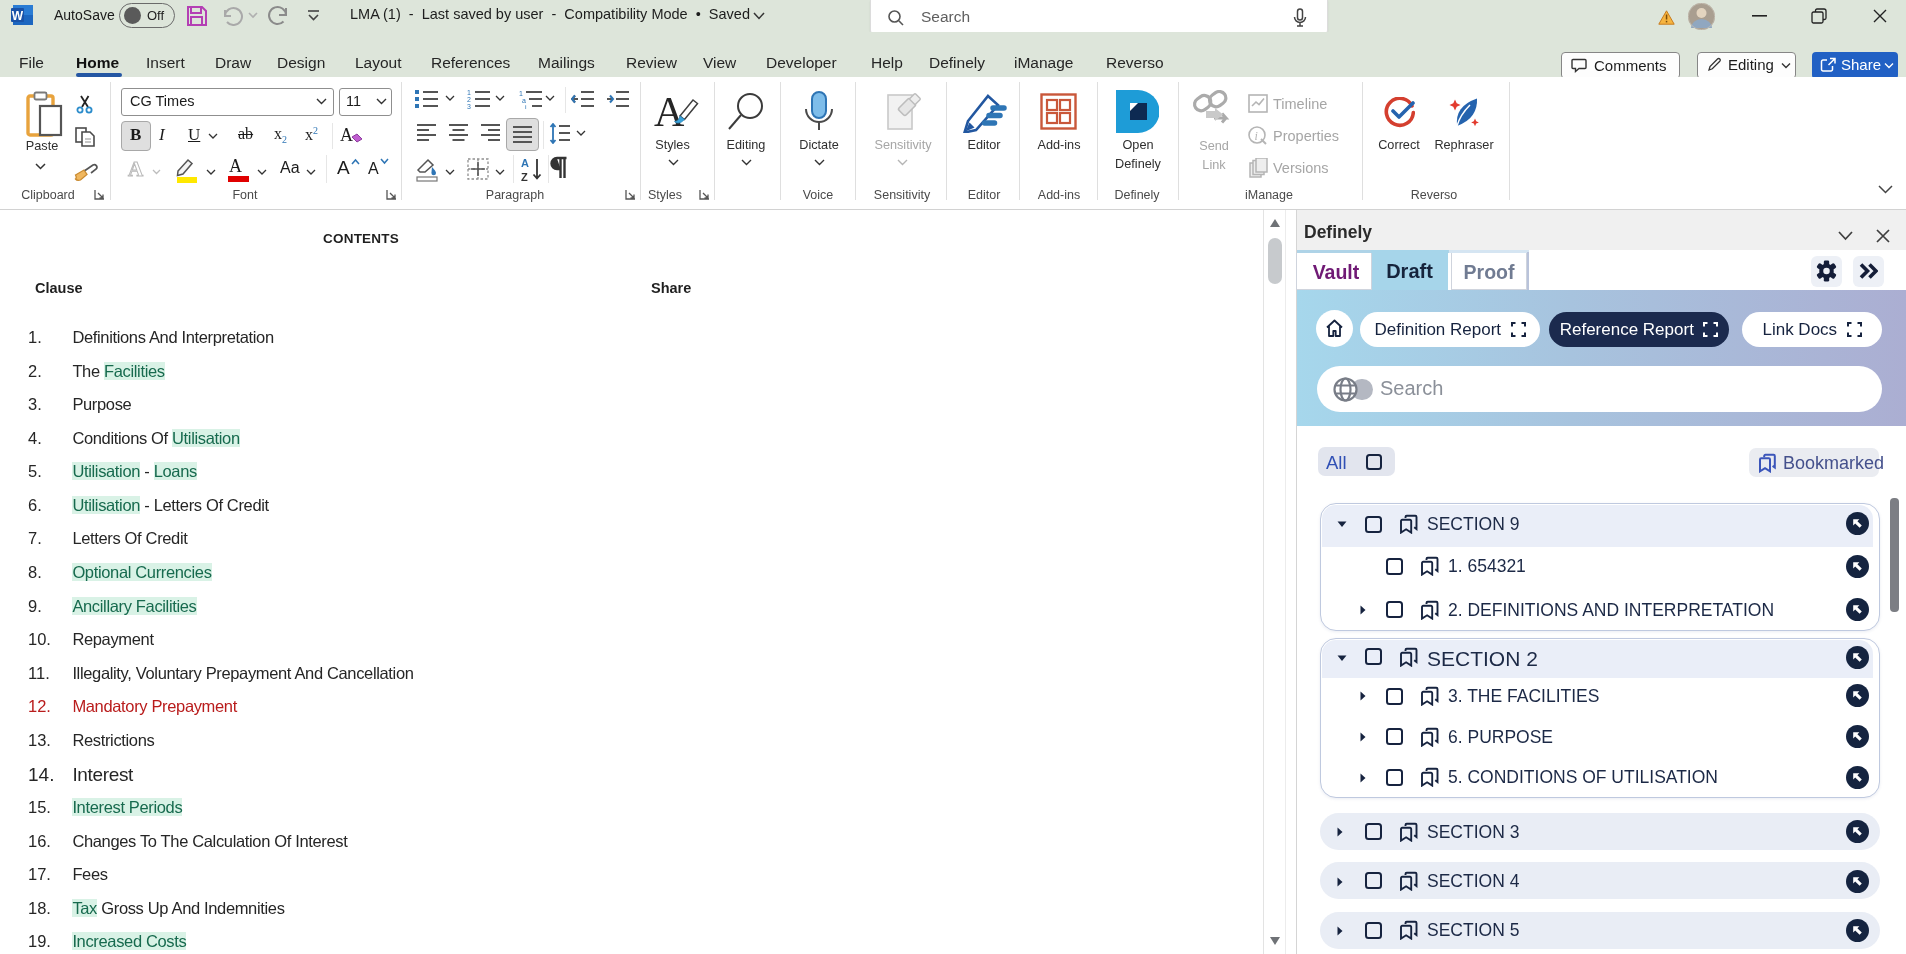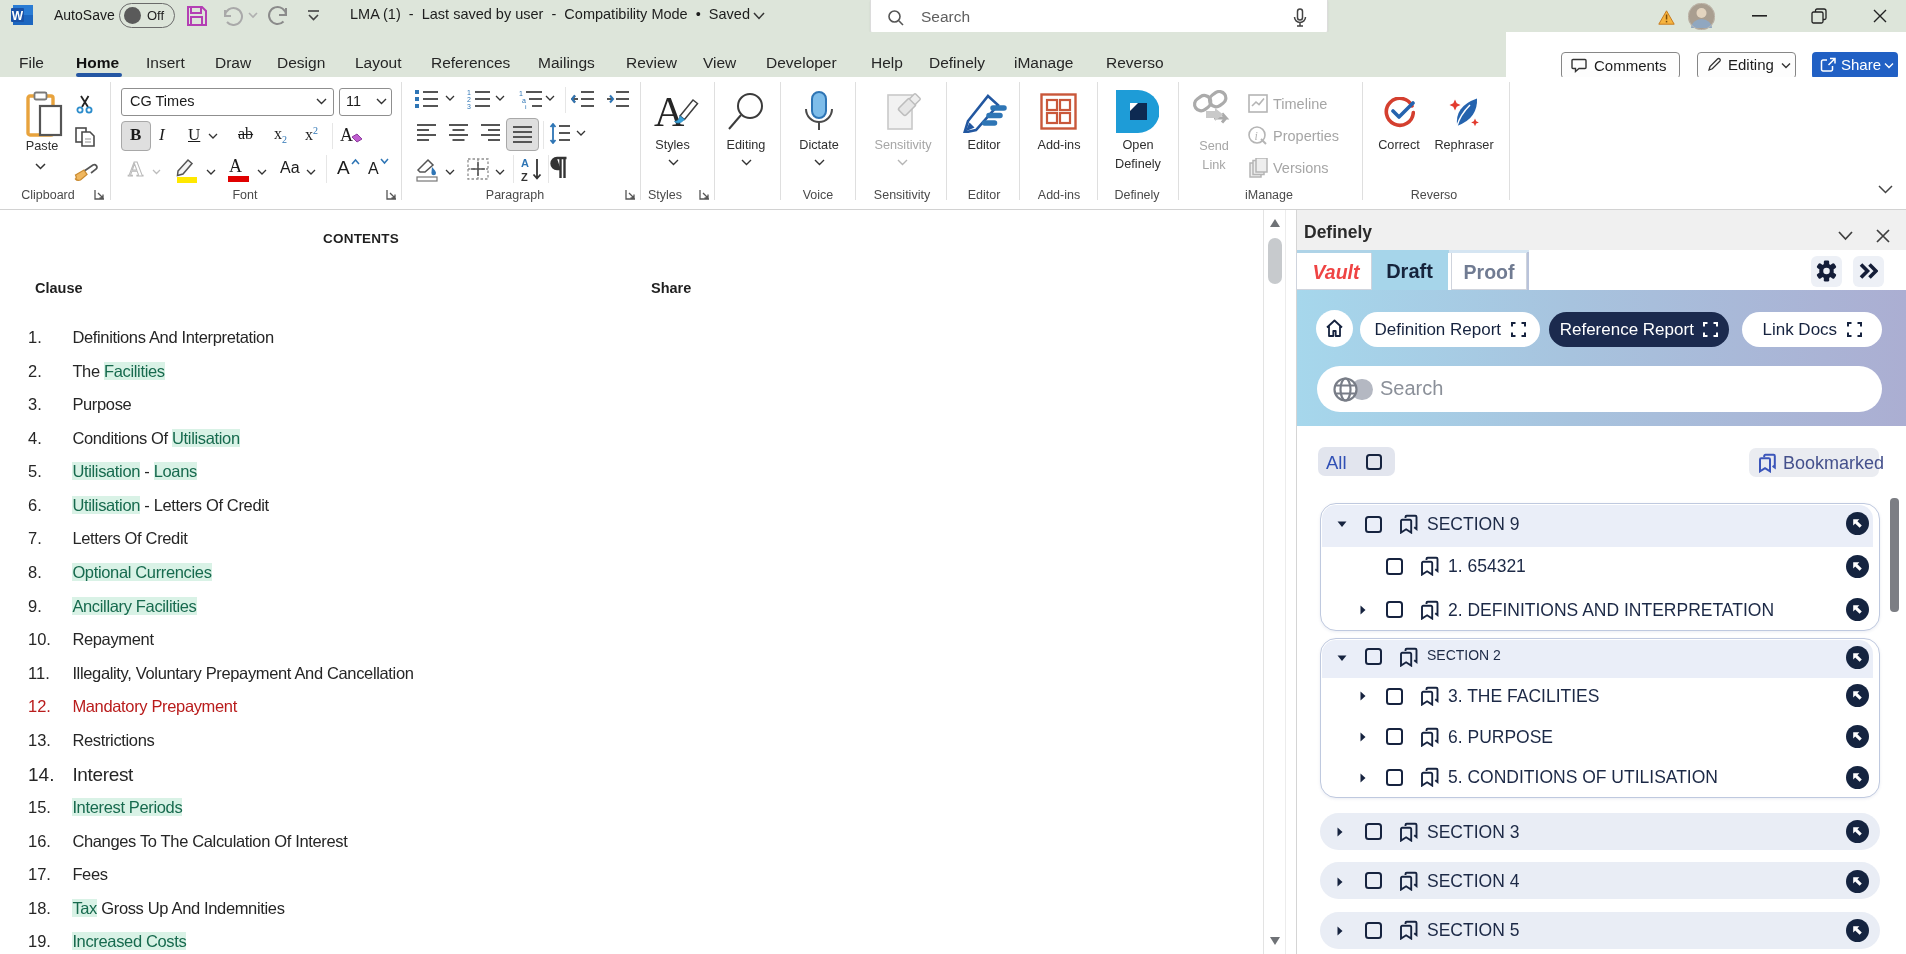--- a/index.html
+++ b/index.html
@@ -1,21 +1,21 @@
 <!DOCTYPE html>
 <html><head>
 <meta charset="utf-8">
 <style>
   * { margin:0; padding:0; box-sizing:border-box; }
   html,body { width:1906px; height:954px; overflow:hidden; }
   body { font-family:"Liberation Sans", sans-serif; position:relative; background:#fff; }
   .abs { position:absolute; }
   
   #titlebar { position:absolute; left:0; top:0; width:1906px; height:32px; background:#dde5da; }
-  #tabrow { position:absolute; left:0; top:32px; width:1506px; height:45px; background:#dde5da; }
+  #tabrow { position:absolute; left:0; top:32px; width:1906px; height:45px; background:#dde5da; }
   #ribbon { position:absolute; left:0; top:77px; width:1906px; height:133px; background:#ffffff; border-bottom:1px solid #d2d2d2; }
   .vsep { position:absolute; top:5px; width:1px; height:118px; background:#dfdfdf; }
   .glabel { position:absolute; top:111px; font-size:12.5px; color:#4a4a4a; text-align:center; }
   .launcher { position:absolute; top:112px; width:11px; height:11px; }
   .tabtxt { position:absolute; top:22px; font-size:15.5px; color:#262626; }
   .ricon-label { position:absolute; font-size:12.7px; color:#2f2f2f; text-align:center; }
   .gray { color:#a6a6a6 !important; }
   
   #doc { position:absolute; left:0; top:210px; width:1263px; height:744px; background:#ffffff; overflow:hidden; }
   #docscroll { position:absolute; left:1263px; top:210px; width:23px; height:744px; background:#ffffff; border-left:1px solid #e3e3e3; border-right:1px solid #ececec; }
@@ -503,21 +503,21 @@
         <path d="M1 1 L13 13 M13 1 L1 13" stroke="#3f3f3f" stroke-width="1.7" fill="none"></path>
       </svg>
   </div>
 
   <div class="abs" style="left:0;top:40px;width:610px;height:40px;background:#fff;"></div>
   <div class="abs" style="left:0;top:40px;width:152px;height:3px;background:#aed3e7;"></div>
   <div class="abs" style="left:152px;top:40px;width:80px;height:3px;background:#d5e5f2;"></div>
   <div class="abs" style="left:74px;top:40px;width:77px;height:40px;background:#a6d5ea;"></div>
   <div class="abs" style="left:230px;top:42px;width:2px;height:38px;background:#b9c3da;"></div>
   <div class="abs" style="left:-1px;top:43px;width:76px;height:37px;background:#fff;border:1px solid #cfd4dd;border-top:none;"></div>
-  <div class="abs" style="left:-1px;top:51px;width:80px;text-align:center;font-size:19.5px;font-weight:bold;color:#ef4444;font-style:italic;">Vault</div>
+  <div class="abs" style="left:-1px;top:51px;width:80px;text-align:center;font-size:19.5px;font-weight:bold;color:#701a75;">Vault</div>
   <div class="abs" style="left:74px;top:50px;width:77px;text-align:center;font-size:20px;font-weight:bold;color:#16243c;">Draft</div>
   <div class="abs" style="left:154px;top:43px;width:76px;height:37px;background:#fff;border:1px solid #cfd4dd;border-top:none;"></div>
   <div class="abs" style="left:154px;top:51px;width:76px;text-align:center;font-size:19.5px;font-weight:bold;color:#707b92;">Proof</div>
   <div class="abs" style="left:514px;top:46px;width:31px;height:31px;background:#edf0f6;border-radius:6px;"></div>
   <svg class="abs" style="left:518px;top:49px" width="23" height="24" viewBox="0 0 24 24">
     <g fill="#141d38">
       <rect x="9.2" y="1" width="5.6" height="22" rx="1.4"></rect>
       <rect x="9.2" y="1" width="5.6" height="22" rx="1.4" transform="rotate(55 12 12)"></rect>
       <rect x="9.2" y="1" width="5.6" height="22" rx="1.4" transform="rotate(-55 12 12)"></rect>
       <circle cx="12" cy="12" r="7.6"></circle>
@@ -606,21 +606,21 @@
   <div class="abs" style="left:23px;top:428px;width:560px;height:160px;border:1.5px solid #bfc9df;border-radius:16px;background:#fff;box-shadow:0 1px 3px rgba(90,110,160,0.12);"></div>
   <div class="abs" style="left:24.5px;top:429.5px;width:551px;height:38px;background:#eaeef8;border-radius:14px 14px 0 0;"></div>
   <svg class="abs" style="left:39px;top:444px" width="12" height="8" viewBox="0 0 12 8">
         <path d="M1.5 1.5 L6 7 L10.5 1.5 Z" fill="#16233f"></path>
       </svg>
   <div class="abs" style="left:68px;top:438px;width:17px;height:17px;border:2.3px solid #16233f;border-radius:3.5px;background:transparent;"></div>
   <svg class="abs" style="left:102px;top:437px" width="19" height="20" viewBox="0 0 19 20">
 <path d="M6.5 4 V3 a1.2 1.2 0 0 1 1.2 -1.2 h8.6 a1.2 1.2 0 0 1 1.2 1.2 v12 l-2.3 -1.7" fill="none" stroke="#16233f" stroke-width="1.9"></path>
 <path d="M2 7 a1.2 1.2 0 0 1 1.2 -1.2 h7.8 a1.2 1.2 0 0 1 1.2 1.2 v11.6 l-5.1 -3.3 -5.1 3.3 z" fill="none" stroke="#16233f" stroke-width="1.9"></path>
       </svg>
-  <div class="abs" style="left:130px;top:437px;font-size:14px;color:#1c2946;">SECTION 2</div>
+  <div class="abs" style="left:130px;top:437px;font-size:21px;color:#1c2946;">SECTION 2</div>
   <svg class="abs" style="left:549px;top:436px" width="23" height="23" viewBox="0 0 23 23">
 <circle cx="11.5" cy="11.5" r="11.5" fill="#152440"></circle>
 <path d="M7.2 7.2 h6.2 l-2 2 4.4 4.4 -2.2 2.2 -4.4 -4.4 -2 2 z" fill="#fff"></path>
       </svg>
   <svg class="abs" style="left:62px;top:480px" width="8" height="12" viewBox="0 0 8 12">
         <path d="M1.5 1.5 L6.5 6 L1.5 10.5 Z" fill="#16233f"></path>
       </svg>
   <div class="abs" style="left:89px;top:478px;width:17px;height:17px;border:2.3px solid #16233f;border-radius:3.5px;background:transparent;"></div>
   <svg class="abs" style="left:123px;top:476px" width="19" height="20" viewBox="0 0 19 20">
 <path d="M6.5 4 V3 a1.2 1.2 0 0 1 1.2 -1.2 h8.6 a1.2 1.2 0 0 1 1.2 1.2 v12 l-2.3 -1.7" fill="none" stroke="#16233f" stroke-width="1.9"></path>

